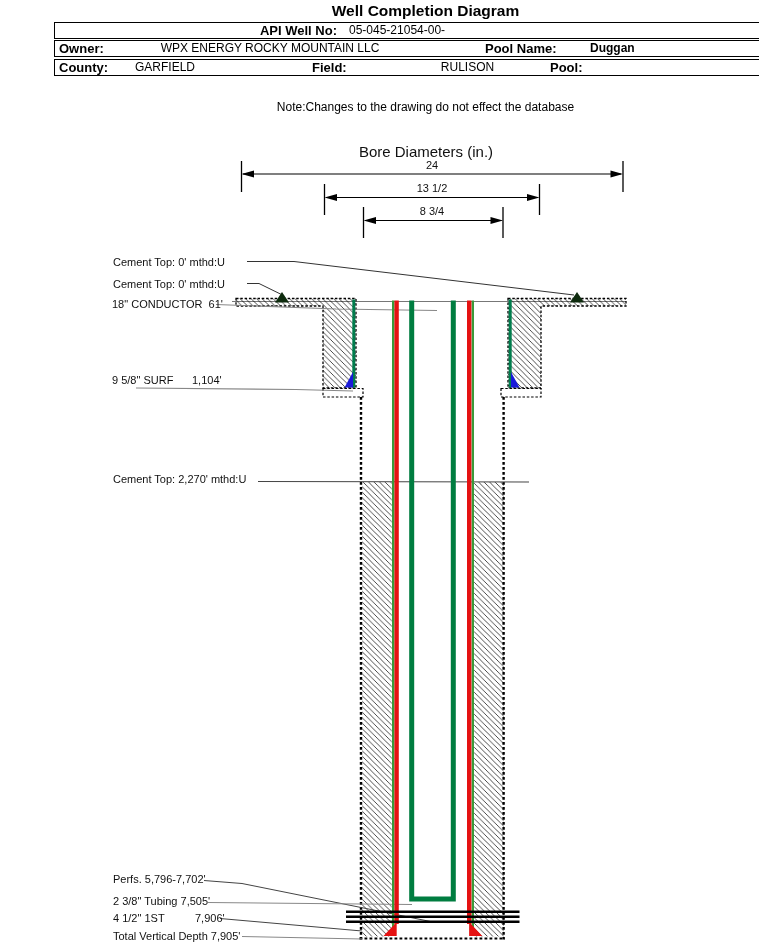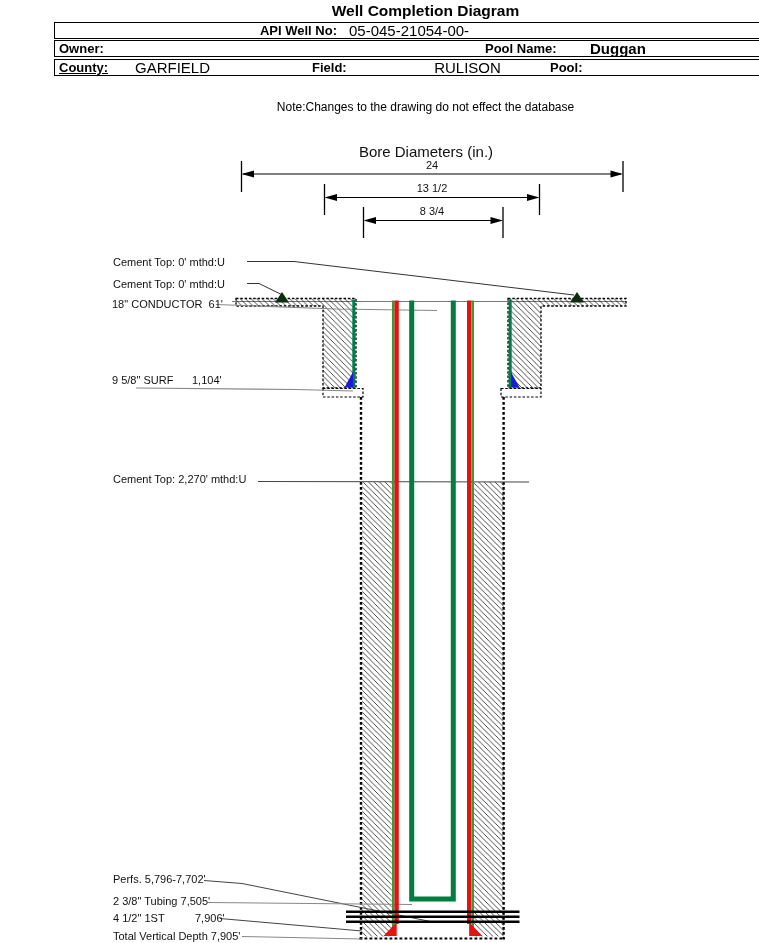--- a/index.html
+++ b/index.html
@@ -4,46 +4,47 @@
 <style>
   html,body{margin:0;padding:0;background:#fff;}
   .page{position:relative;width:759px;height:943px;background:#fff;
         font-family:"Liberation Sans",sans-serif;color:#000;overflow:hidden;margin-left:46px;}
   .title{position:absolute;top:2px;left:0;width:759px;text-align:center;
          font-size:15.5px;font-weight:bold;}
   .hdr{position:absolute;top:22px;left:8px;width:741px;}
   .row{position:relative;height:15px;border:1.7px solid #000;margin-bottom:1.3px;background:#fff;}
   .row span{position:absolute;top:0;line-height:15px;white-space:nowrap;}
   .lbl{font-weight:bold;font-size:13px;}
-  .val{font-size:15px;}
+  .val{font-size:12px;}
   .note{position:absolute;top:100px;left:0;width:759px;text-align:center;font-size:12px;}
   svg{position:absolute;top:0;left:0;}
   svg text{font-family:"Liberation Sans",sans-serif;font-size:11px;fill:#111;white-space:pre;}
   text.bore-title{font-size:15px;}
   text.dim{font-size:11px;}
 </style>
 </head>
 <body>
 
 <div class="page">
 
   <div class="title">Well Completion Diagram</div>
 
   <div class="hdr">
     <div class="row">
       <span class="lbl" style="left:0;width:282px;text-align:right;">API Well No:</span>
       <span class="val" style="left:294px;">05-045-21054-00-</span>
     </div>
     <div class="row">
       <span class="lbl" style="left:4px;">Owner:</span>
+      <span class="val" style="left:80px;width:270px;text-align:center;">WPX ENERGY ROCKY MOUNTAIN LLC</span>
       <span class="lbl" style="left:430px;">Pool Name:</span>
       <span class="val" style="left:535px;font-weight:bold;">Duggan</span>
     </div>
     <div class="row">
-      <span class="lbl" style="left:4px;text-decoration:underline;">County:</span>
+      <span class="lbl" style="left:4px;">County:</span>
       <span class="val" style="left:80px;width:170px;text-align:left;">GARFIELD</span>
       <span class="lbl" style="left:257px;">Field:</span>
       <span class="val" style="left:330px;width:165px;text-align:center;">RULISON</span>
       <span class="lbl" style="left:495px;">Pool:</span>
       <span class="val" style="left:560px;"></span>
     </div>
   </div>
 
   <div class="note">Note:Changes to the drawing do not effect the database</div>
 

